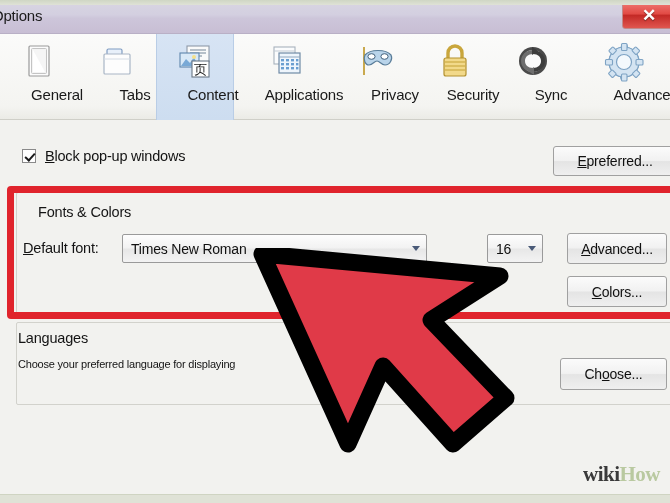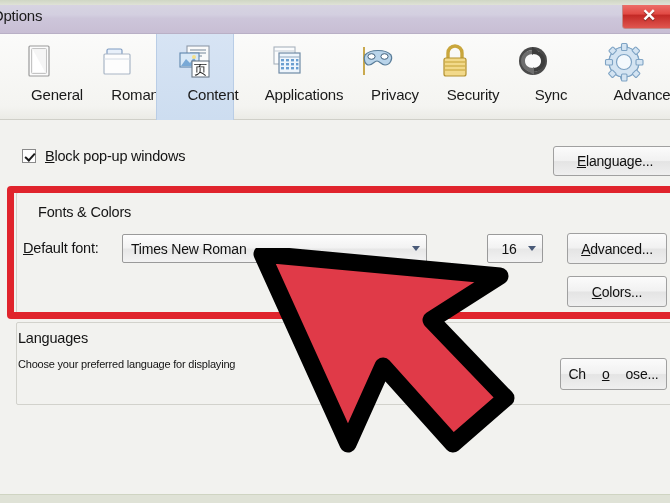--- a/index.html
+++ b/index.html
@@ -221,21 +221,21 @@
   }
   .combo .arrow i {
     display: block;
     width: 0; height: 0;
     border-left: 4.5px solid transparent;
     border-right: 4.5px solid transparent;
     border-top: 5px solid #4a5a78;
   }
 
   #font-combo { left: 122px; top: 234px; width: 305px; height: 29px; gap: 33px; }
-  #size-combo { left: 487px; top: 234px; width: 56px; height: 29px; text-align: center; }
+  #size-combo { left: 487px; top: 234px; width: 56px; height: 29px; }
 
   #advanced-btn { position: absolute; left: 567px; top: 233px; width: 100px; height: 31px; }
   #colors-btn   { position: absolute; left: 567px; top: 276px; width: 100px; height: 31px; }
 
   
   .group-lang {
     position: absolute;
     left: 16px; top: 322px;
     width: 660px; height: 83px;
     background: #f2f2ef;
@@ -245,21 +245,21 @@
   }
   #lang-title { left: 18px; top: 330px; }
   #lang-desc {
     position: absolute;
     left: 18px; top: 358px;
     font-size: 11px;
     color: #141414;
     letter-spacing: -0.2px;
     white-space: nowrap;
   }
-  #choose-btn { position: absolute; left: 560px; top: 358px; width: 107px; height: 32px; gap: 16px; }
+  #choose-btn { position: absolute; left: 560px; top: 358px; width: 107px; height: 32px; }
 
   
   .red-rect {
     position: absolute;
     left: 7px; top: 186px;
     width: 671px; height: 133px;
     border: 7px solid #e0242c;
     border-radius: 4px;
     box-sizing: border-box;
     pointer-events: none;
@@ -321,21 +321,21 @@
       </div>
 
       <div class="tab">
         <span class="ico">
           <svg viewBox="0 0 42 42" width="42" height="42">
             <rect x="11" y="8" width="15" height="6" rx="1.5" fill="#e8f0fa" stroke="#7f9cc2" stroke-width="1.2"></rect>
             <rect x="8" y="13" width="26" height="20" rx="1" fill="#fdfdfd" stroke="#a9b6c6" stroke-width="1.2"></rect>
             <line x1="8" y1="18" x2="34" y2="18" stroke="#d6dde6" stroke-width="1"></line>
           </svg>
         </span>
-        <span class="lbl">Roman</span>
+        <span class="lbl">Tabs</span>
       </div>
 
       <div class="tab selected">
         <span class="ico">
           <svg viewBox="0 0 42 42" width="42" height="42">
             <rect x="13" y="5" width="22" height="16" fill="#fafafa" stroke="#8e9aa8" stroke-width="1.1"></rect>
             <line x1="16" y1="9" x2="32" y2="9" stroke="#9aa6b4" stroke-width="1.4"></line>
             <line x1="16" y1="12" x2="32" y2="12" stroke="#9aa6b4" stroke-width="1.4"></line>
             <line x1="16" y1="15" x2="28" y2="15" stroke="#9aa6b4" stroke-width="1.4"></line>
             <rect x="6" y="12" width="19" height="14" fill="#d9e9f7" stroke="#5e86ad" stroke-width="1.1"></rect>
@@ -449,21 +449,21 @@
       <label class="chk-wrap">
         <span class="chk"></span>
         <span class="chk-label"><span class="ul">B</span><span>lock pop-up windows</span></span>
       </label>
     </div>
 
   </div>
 
   <div class="btn" id="exceptions-btn">
     <span class="ul">E</span>
-      <span>language...</span>
+      <span>preferred...</span>
   </div>
 
   <div class="group-fc"></div>
   <div class="group-title" id="fc-title">Fonts &amp; Colors</div>
 
   <div class="field-label" id="default-font-label"><span class="ul">D</span><span>efault font:</span></div>
 
   <div class="combo" id="font-combo">
     <span class="val">Times New Roman</span>
     <span class="arrow">
@@ -503,14 +503,17 @@
   <div class="red-rect"></div>
 
   <div class="big-arrow">
     <svg viewBox="0 0 430 270" width="430" height="270">
       <path d="M14 6 L252 28 L183 72 L258 150 L205 196 L135 118 L100 196 Z" fill="#e03a48" stroke="#000000" stroke-width="17" stroke-linejoin="round" stroke-linecap="round"></path>
     </svg>
   </div>
 
   <div class="bottom-strip"></div>
 
+  <div class="watermark">
+    <span class="wiki">wiki</span><span class="how">How</span>
+  </div>
 
 </div>
 
 </body></html>

